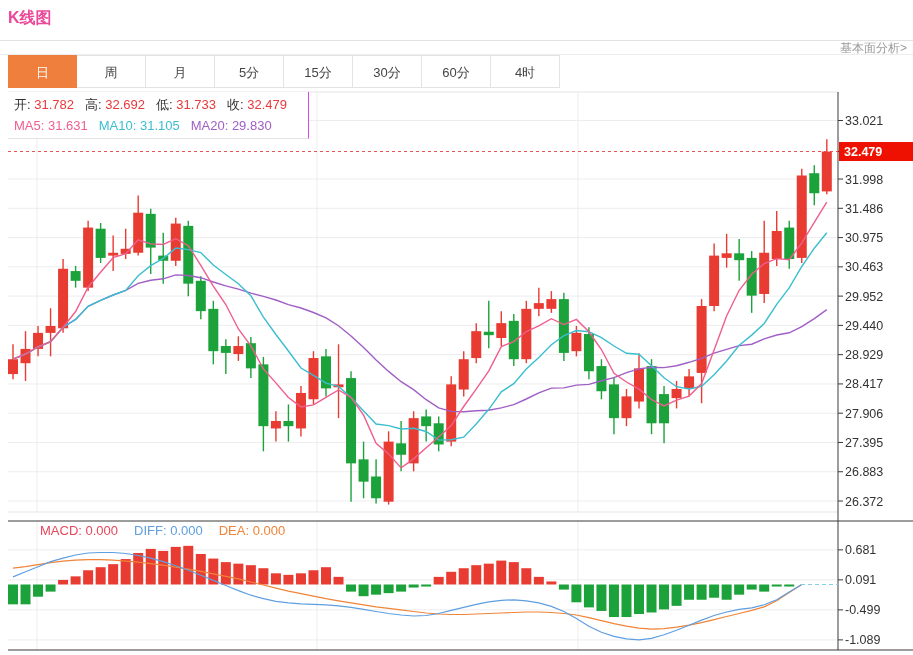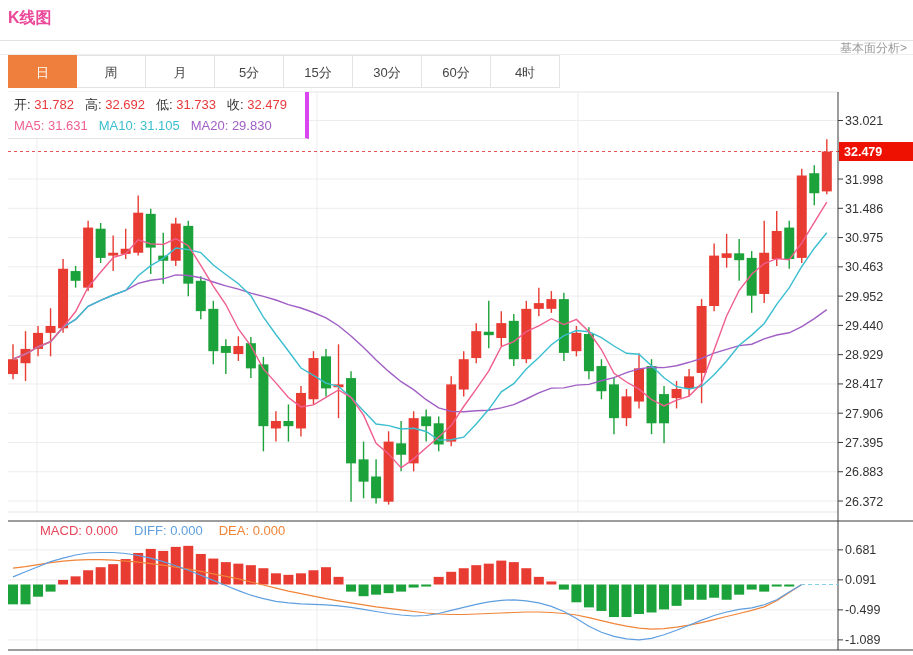--- a/index.html
+++ b/index.html
@@ -9,21 +9,21 @@
   .hdr-link{position:absolute;right:6px;top:0;font-size:12px;color:#9a9a9a;text-decoration:none;cursor:pointer;margin-top:40px;}
   .divider1{position:absolute;left:0;top:40px;width:913px;border-top:1px solid #e2e2e2;}
   .divider2{position:absolute;left:0;top:54px;width:913px;border-top:1px solid #ededed;}
   .tabs{position:absolute;left:8px;top:55px;display:flex;z-index:3;}
   .tab{width:69px;height:33px;line-height:33px;text-align:center;font-size:13px;color:#444;
        background:#fff;border:1px solid #e3e3e3;border-left:none;cursor:pointer;box-sizing:border-box;}
   .tab:first-child{border-left:1px solid #e3e3e3;}
   .tab.active{background:#ef7f3c;border-color:#ef7f3c;color:#fff;}
   #chart{position:absolute;left:0;top:90px;z-index:1;}
   .legend-box{position:absolute;left:8px;top:92px;width:301px;height:47px;background:#fff;z-index:2;
-              border-right:4px solid #d946ef;border-bottom:1px solid #e4e4e4;font-size:13px;padding:2px 0 0 6px;box-sizing:border-box;}
+              border-right:1px solid #d946ef;border-bottom:1px solid #e4e4e4;font-size:13px;padding:2px 0 0 6px;box-sizing:border-box;}
   .legend-row{height:21px;line-height:21px;white-space:nowrap;}
   .legend-row .lbl{color:#333;}
   .legend-row .item{margin-right:11px;}
   .macd-legend{position:absolute;left:14px;top:523px;z-index:2;font-size:13px;white-space:nowrap;margin-left:26px;}
   .macd-legend .item{margin-right:16px;}
 </style>
 </head>
 <body>
 
 <div class="hdr-title">K线图</div>

